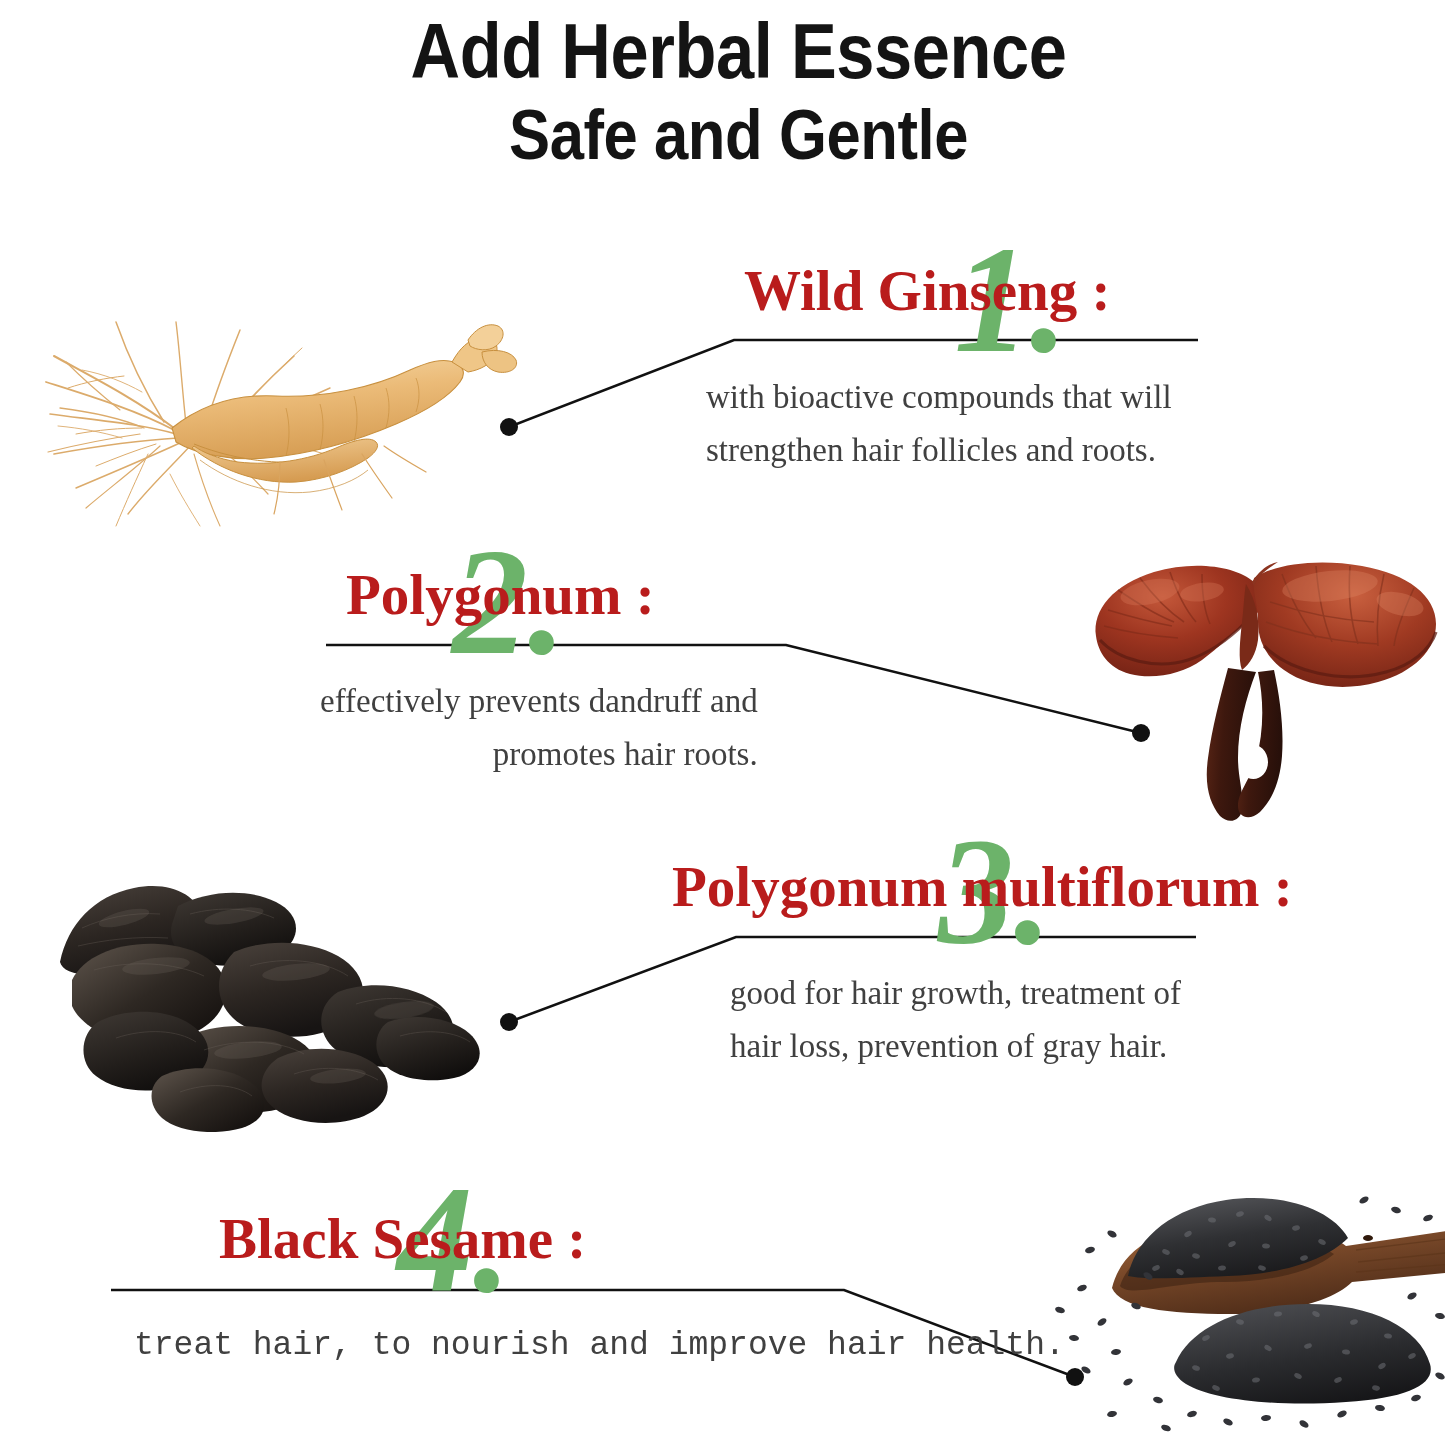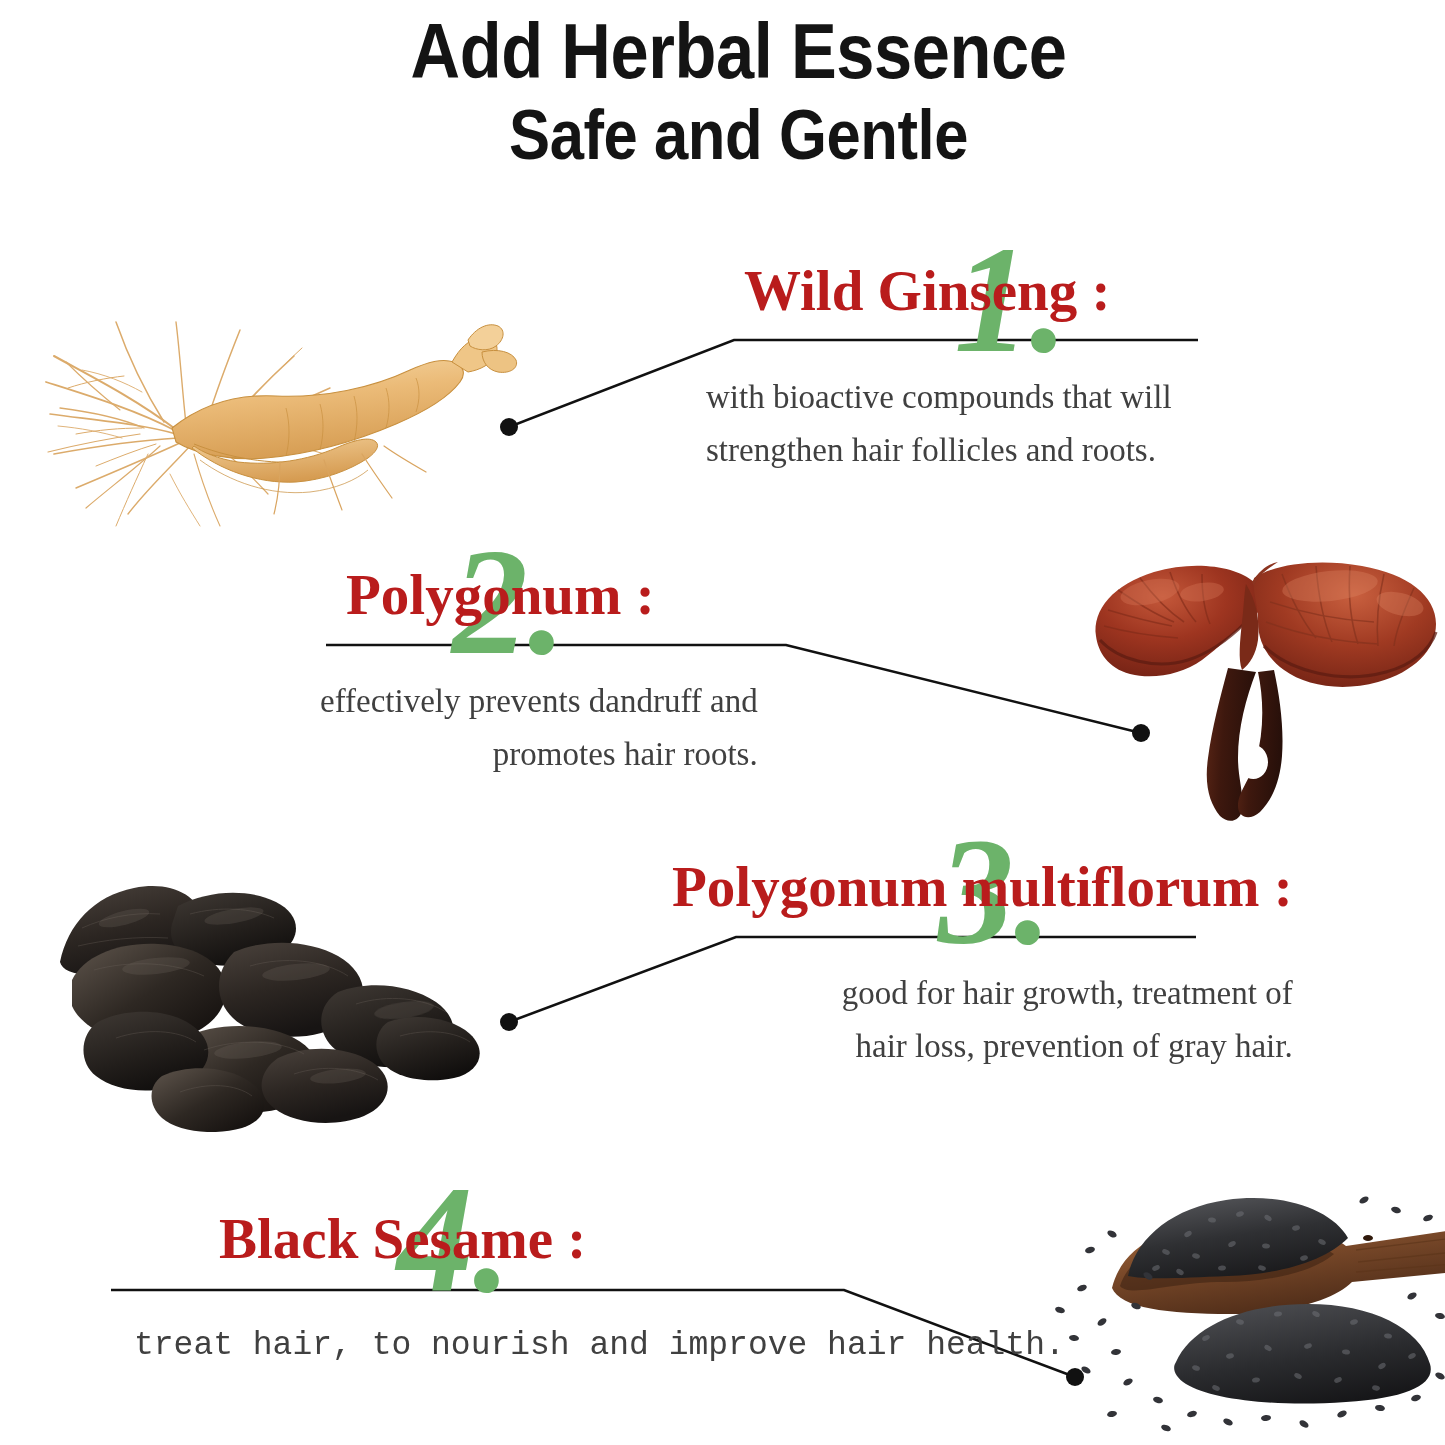--- a/index.html
+++ b/index.html
@@ -452,21 +452,21 @@
     <div class="heading">Polygonum :</div>
     <div class="body-text" style="margin-left:-26px; margin-top:52px;text-align:right;">
       <div>effectively prevents dandruff and</div>
       <div>promotes hair roots.</div>
     </div>
   </div>
 
   <div class="section" style="left:656px; top:858px;">
     <div class="bignum" style="left:266px; top:-42px;">3.</div>
     <div class="heading">Polygonum multiflorum :</div>
-    <div class="body-text" style="margin-left:58px; margin-top:52px;text-align:right;">
+    <div class="body-text" style="margin-left:58px; margin-top:52px;">
       <div>good for hair growth, treatment of</div>
       <div>hair loss, prevention of gray hair.</div>
     </div>
   </div>
 
   <div class="section" style="left:203px; top:1210px;">
     <div class="bignum" style="left:178px; top:-46px;">4.</div>
     <div class="heading">Black Sesame :</div>
     <div class="body-text" style="margin-left:-85px; margin-top:52px;font-family:Liberation Mono, monospace;">
       <div>treat hair, to nourish and improve hair health.</div>

